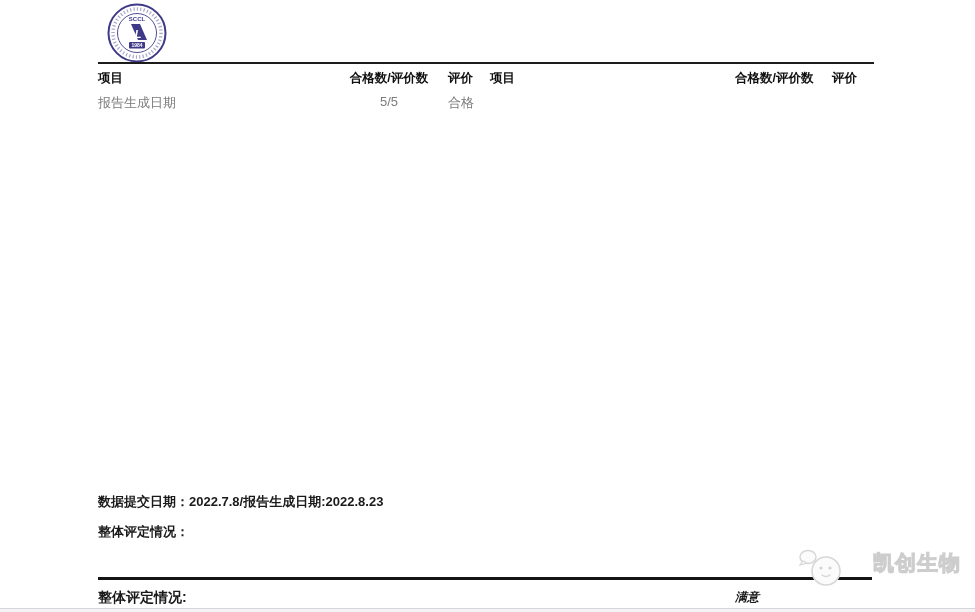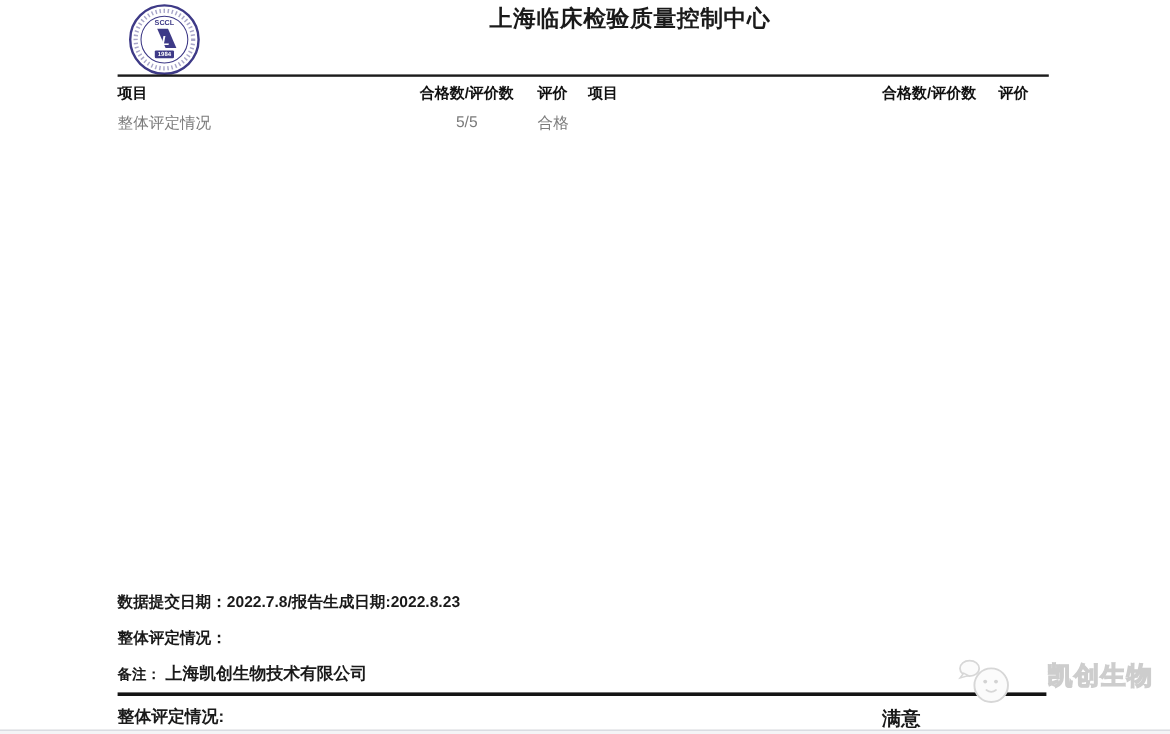--- a/index.html
+++ b/index.html
@@ -37,21 +37,21 @@
   .td-eval { left:448px; }
 
   .dates-line   { left:98px; top:493px; font-size:13px; font-weight:700; }
   .feedback     { left:98px; top:523px; font-size:13px; font-weight:700; }
   .remark-line  { left:98px; top:553px; font-size:12px; font-weight:700; }
   .remark-value { font-size:14px; font-weight:700; margin-left:4px; }
 
   .rule-thick { left:98px; top:577px; width:774px; height:3px; background:#141414; z-index:1; }
 
   .overall-label { left:98px;  top:589px; font-size:14px; font-weight:700; }
-  .overall-value { left:735px; top:589px; font-size:16px; font-weight:700; }
+  .overall-value { left:735px; top:589px; font-size:12px; font-weight:700;font-style:italic; }
 
   .watermark { left:795px; top:547px; z-index:2; display:flex; align-items:flex-start; }
   .wm-text {
     font-size:21px; font-weight:700; letter-spacing:1px;
     color:#e3e3e3; -webkit-text-stroke:1px #cdcdcd;
     margin-left:20px; margin-top:2px;
   }
   .bottom-strip { left:0; top:608px; width:975px; height:4px;
     background:#f4f4f6; border-top:1px solid #d4d6dc; z-index:0; }
 </style>
@@ -66,42 +66,36 @@
       <circle cx="31" cy="31" r="24" fill="none" stroke="#3e3a87" stroke-width="3.5" stroke-dasharray="1.2 2.2" opacity="0.45"></circle>
       <circle cx="31" cy="31" r="19.5" fill="#ffffff" stroke="#3e3a87" stroke-width="0.9"></circle>
       <text x="31" y="18.5" text-anchor="middle" font-size="6" font-weight="bold" fill="#3e3a87" font-family="Liberation Sans, sans-serif">SCCL</text>
       <path d="M25,22 L34,22 L41,38 L32,38 Z" fill="#3e3a87"></path>
       <text x="32" y="35.5" text-anchor="middle" font-size="11" font-weight="bold" font-style="italic" fill="#ffffff" font-family="Liberation Sans, sans-serif">L</text>
       <rect x="23" y="40" width="16" height="6.5" rx="1" fill="#3e3a87"></rect>
       <text x="31" y="45" text-anchor="middle" font-size="5" font-weight="bold" fill="#ffffff" font-family="Liberation Sans, sans-serif">1984</text>
     </svg>
   </div>
 
-  <div class="abs title-wrap">
-    <span class="page-title">上海临床检验质量控制中心</span>
-  </div>
 
   <div class="abs rule-top"></div>
 
   <div class="abs th th-c0">项目</div>
   <div class="abs th th-c1">合格数/评价数</div>
   <div class="abs th th-c2">评价</div>
   <div class="abs th th-c3">项目</div>
   <div class="abs th th-c4">合格数/评价数</div>
   <div class="abs th th-c5">评价</div>
 
-  <div class="abs td td-item">整体评定情况</div>
+  <div class="abs td td-item">报告生成日期</div>
   <div class="abs td td-ratio">5/5</div>
   <div class="abs td td-eval">合格</div>
 
   <div class="abs dates-line">数据提交日期：2022.7.8/报告生成日期:2022.8.23</div>
   <div class="abs feedback">整体评定情况：</div>
-  <div class="abs remark-line">
-    <span>备注：</span><span class="remark-value">上海凯创生物技术有限公司</span>
-  </div>
 
   <div class="abs rule-thick"></div>
 
   <div class="abs overall-label">整体评定情况:</div>
   <div class="abs overall-value">满意</div>
 
   <div class="abs watermark">
     <svg width="58" height="42" viewBox="0 0 58 42">
       <ellipse cx="13" cy="10" rx="8" ry="6.5" fill="#fbfbfb" stroke="#d7d7d7" stroke-width="1.5"></ellipse>
       <path d="M8,14 L5,18 L12,16 Z" fill="#fbfbfb" stroke="#d7d7d7" stroke-width="1.2"></path>

